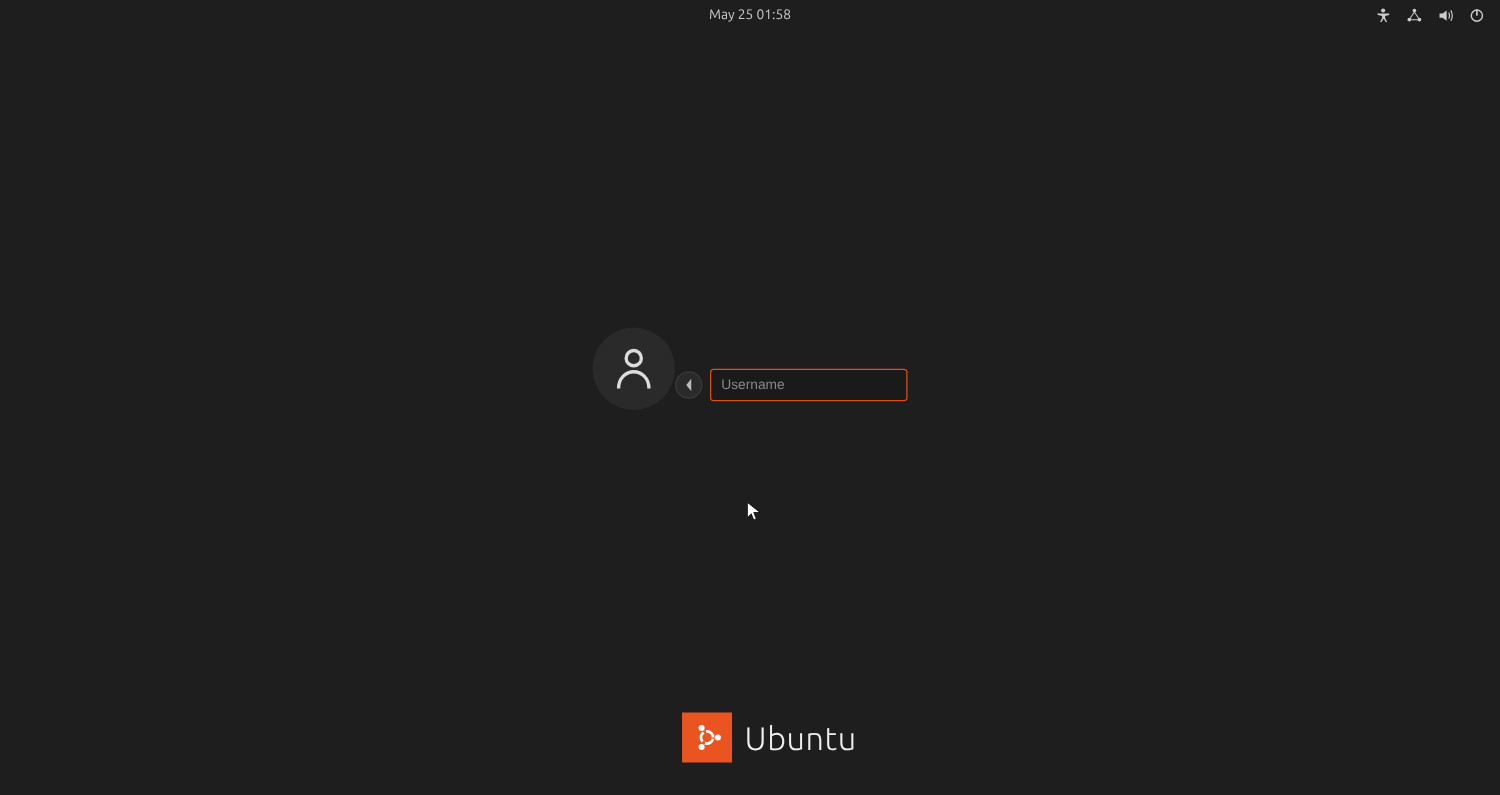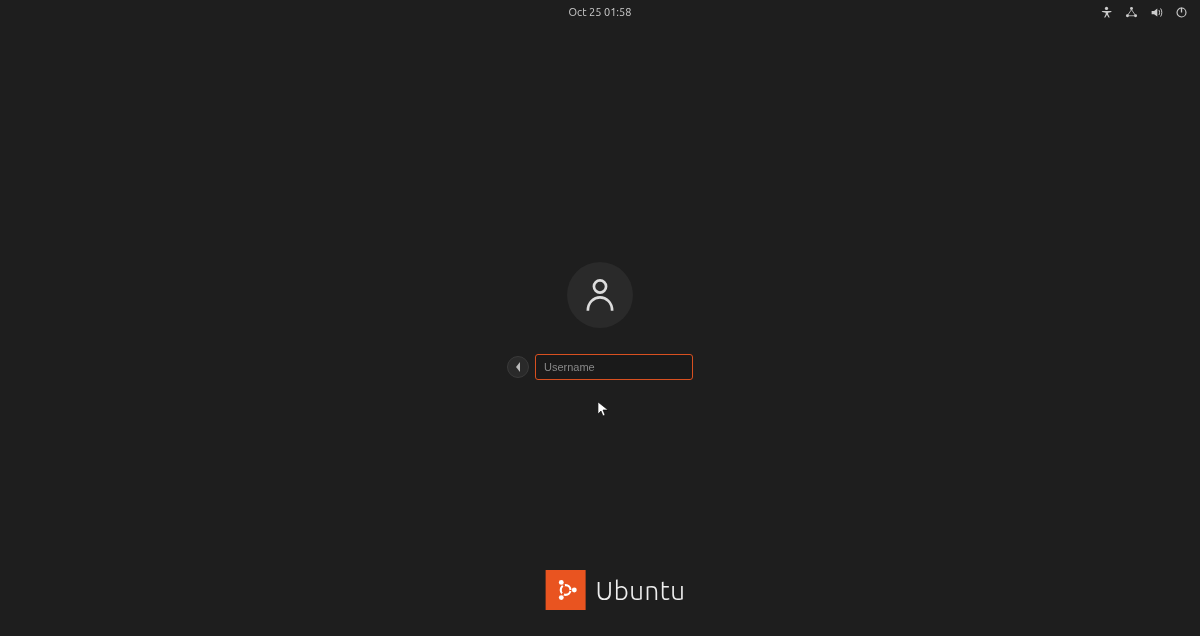--- a/index.html
+++ b/index.html
@@ -42,21 +42,20 @@
       width: 13px;
       height: 13px;
       fill: #cccccc;
     }
     .login-area {
       position: absolute;
       top: 262px;
       left: 50%;
       transform: translateX(-50%);
       display: flex;
-      flex-direction: column;
       align-items: center;
     }
     .avatar-circle {
       width: 66px;
       height: 66px;
       border-radius: 50%;
       background: #2a2a2a;
       display: flex;
       align-items: center;
       justify-content: center;
@@ -144,21 +143,21 @@
     .icon-btn {
       cursor: pointer;
       display: flex;
       align-items: center;
     }
   </style>
 </head>
 <body>
 
 <div class="topbar">
-  <span>Oct 25  01:58</span>
+  <span>May 25  01:58</span>
   <div class="topbar-right">
     <span class="icon-btn">
       <svg viewBox="0 0 16 16">
           <circle cx="8" cy="3" r="2"></circle>
           <path d="M2 6h12v1.5l-4 .8v2l2 4h-1.5l-2-3.5-2 3.5H5l2-4v-2l-4-.8z"></path>
         </svg>
     </span>
     <span class="icon-btn">
       <svg viewBox="0 0 16 16">
           <circle cx="8" cy="3" r="1.8"></circle>

